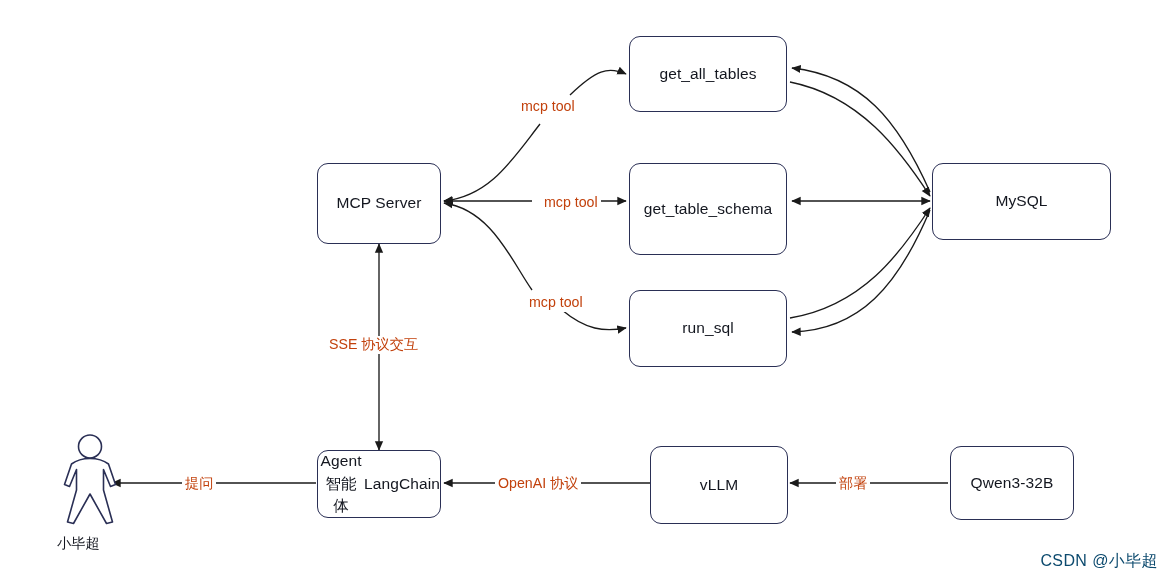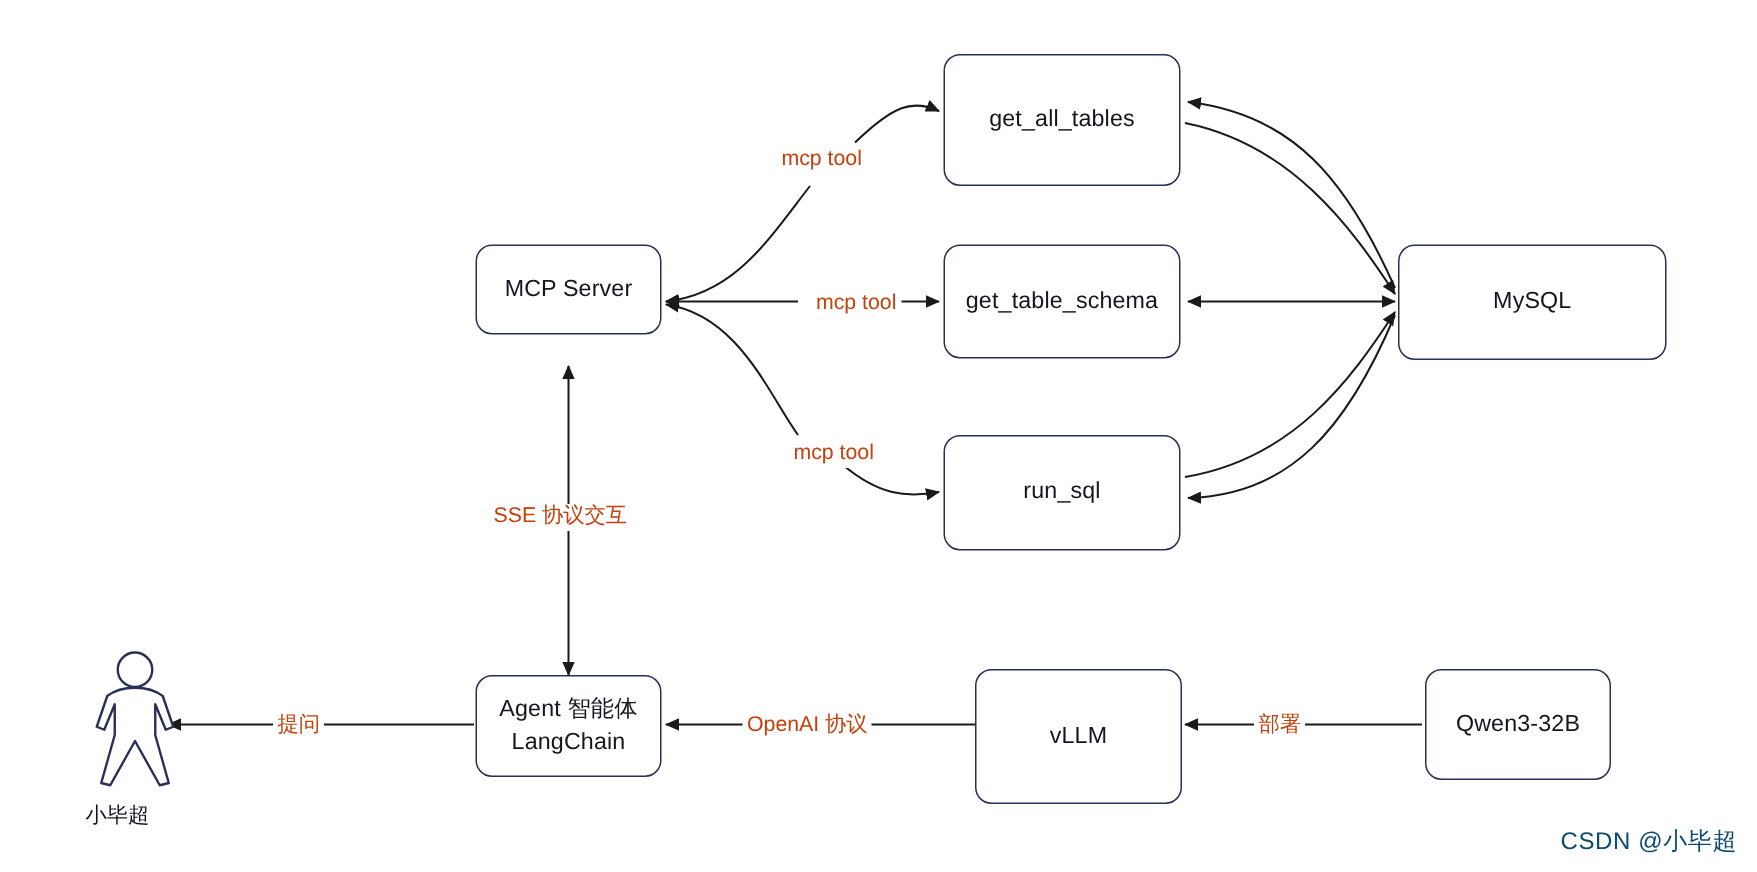--- a/index.html
+++ b/index.html
@@ -111,46 +111,46 @@
       <path d="M 379 450 L 379 244" marker-start="url(#ah)" marker-end="url(#ah)"></path>
 
       <path d="M 316 483 L 112 483" marker-end="url(#ah)"></path>
 
       <path d="M 650 483 L 444 483" marker-end="url(#ah)"></path>
 
       <path d="M 948 483 L 790 483" marker-end="url(#ah)"></path>
     </g>
   </svg>
 
-  <div class="node" style="left:317px; top:163px; width:124px; height:60px;">
+  <div class="node" style="left:317px; top:163px; width:124px; height:81px;">
     <span>MCP Server</span>
   </div>
 
-  <div class="node" style="left:629px; top:36px; width:158px; height:88px;">
+  <div class="node" style="left:629px; top:36px; width:158px; height:76px;">
     <span>get_all_tables</span>
   </div>
 
-  <div class="node" style="left:629px; top:163px; width:158px; height:76px;">
+  <div class="node" style="left:629px; top:163px; width:158px; height:92px;">
     <span>get_table_schema</span>
   </div>
 
   <div class="node" style="left:629px; top:290px; width:158px; height:77px;">
     <span>run_sql</span>
   </div>
 
   <div class="node" style="left:932px; top:163px; width:179px; height:77px;">
     <span>MySQL</span>
   </div>
 
-  <div class="node" style="left:317px; top:450px; width:124px; height:68px; flex-direction:column;">
+  <div class="node" style="left:317px; top:450px; width:124px; height:68px; flex-direction:row;">
     <span>Agent 智能体</span>
     <span>LangChain</span>
   </div>
 
-  <div class="node" style="left:650px; top:446px; width:138px; height:90px;">
+  <div class="node" style="left:650px; top:446px; width:138px; height:78px;">
     <span>vLLM</span>
   </div>
 
   <div class="node" style="left:950px; top:446px; width:124px; height:74px;">
     <span>Qwen3-32B</span>
   </div>
 
   <div class="edge-label" style="left:518px; top:98px;">mcp tool</div>
 
   <div class="edge-label" style="left:541px; top:194px;">mcp tool</div>

